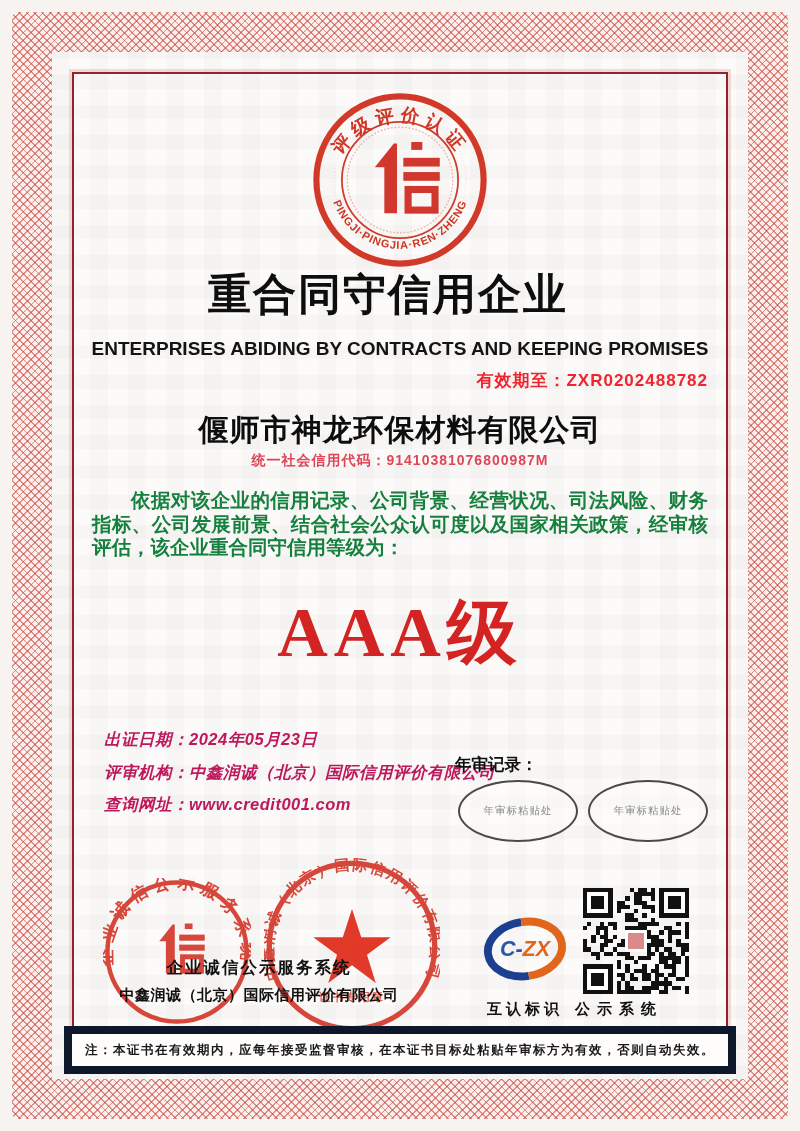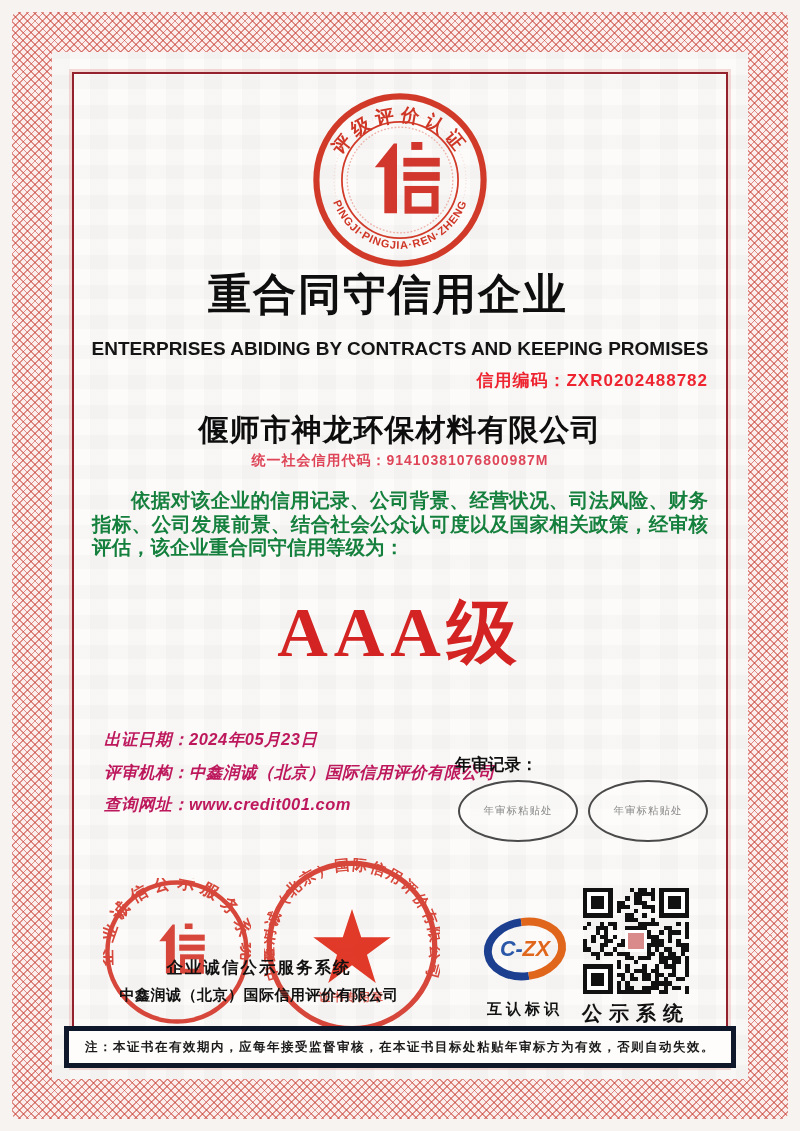--- a/index.html
+++ b/index.html
@@ -73,24 +73,24 @@
   .oval1{left:458px;top:780px;}
   .oval2{left:588px;top:780px;}
   .seal-left{left:103px;top:878px;width:148px;height:148px;opacity:.92;}
   .seal-right{left:264px;top:858px;width:176px;height:176px;opacity:.92;}
   .org-lines{left:59px;top:957px;width:400px;text-align:center;}
   .org-line1{font-size:16.5px;font-weight:900;color:#111;letter-spacing:2px;}
   .org-line2{font-size:15px;font-weight:900;color:#111;letter-spacing:0.5px;margin-top:7px;}
   .czx{left:482px;top:914px;width:86px;height:70px;}
   .mutual-label{left:452px;top:1000px;width:146px;text-align:center;font-size:15px;font-weight:900;color:#111;letter-spacing:4px;}
   .qr{left:583px;top:888px;width:106px;height:106px;}
-  .publicity-label{left:575px;top:1000px;width:122px;text-align:center;font-size:20px;font-weight:900;color:#111;letter-spacing:7px;}
+  .publicity-label{left:575px;top:1000px;width:122px;font-size:15px;font-weight:900;color:#111;letter-spacing:7px;}
   .note-box{
     left:64px;right:64px;top:1026px;height:32px;
-    border:5px solid #0f172a;background:#fffdfc;
+    border:8px solid #0f172a;background:#fffdfc;
     display:flex;align-items:center;justify-content:center;
   }
   .note-text{font-size:12.5px;font-weight:700;color:#1a1a1a;letter-spacing:1.5px;}
 </style>
 </head>
 <body>
 
 <div class="guilloche"></div>
 <div class="panel"></div>
 <div class="frame"></div>
@@ -115,21 +115,21 @@
       <rect x="52" y="22" width="46" height="11"></rect>
       <rect x="52" y="40" width="46" height="11"></rect>
       <rect x="58" y="62" width="34" height="26" fill="none" stroke="#d1372c" stroke-width="9"></rect>
     </g>
   </svg>
 </div>
 
 <div class="abs cert-title">重合同守信用企业</div>
 <div class="abs cert-title-en">ENTERPRISES ABIDING BY CONTRACTS AND KEEPING PROMISES</div>
 
-<div class="abs credit-code"><span>信用编码：</span><span>ZXR0202488782</span></div>
+<div class="abs credit-code"><span>有效期至：</span><span>ZXR0202488782</span></div>
 
 <div class="abs company">偃师市神龙环保材料有限公司</div>
 <div class="abs uscc"><span>统一社会信用代码：</span><span>91410381076800987M</span></div>
 
 <div class="abs body-par">依据对该企业的信用记录、公司背景、经营状况、司法风险、财务指标、公司发展前景、结合社会公众认可度以及国家相关政策，经审核评估，该企业重合同守信用等级为：</div>
 
 <div class="abs rating">AAA级</div>
 
 <div class="abs fields">
   <div class="field-row"><span>出证日期：</span><span>2024年05月23日</span></div>

